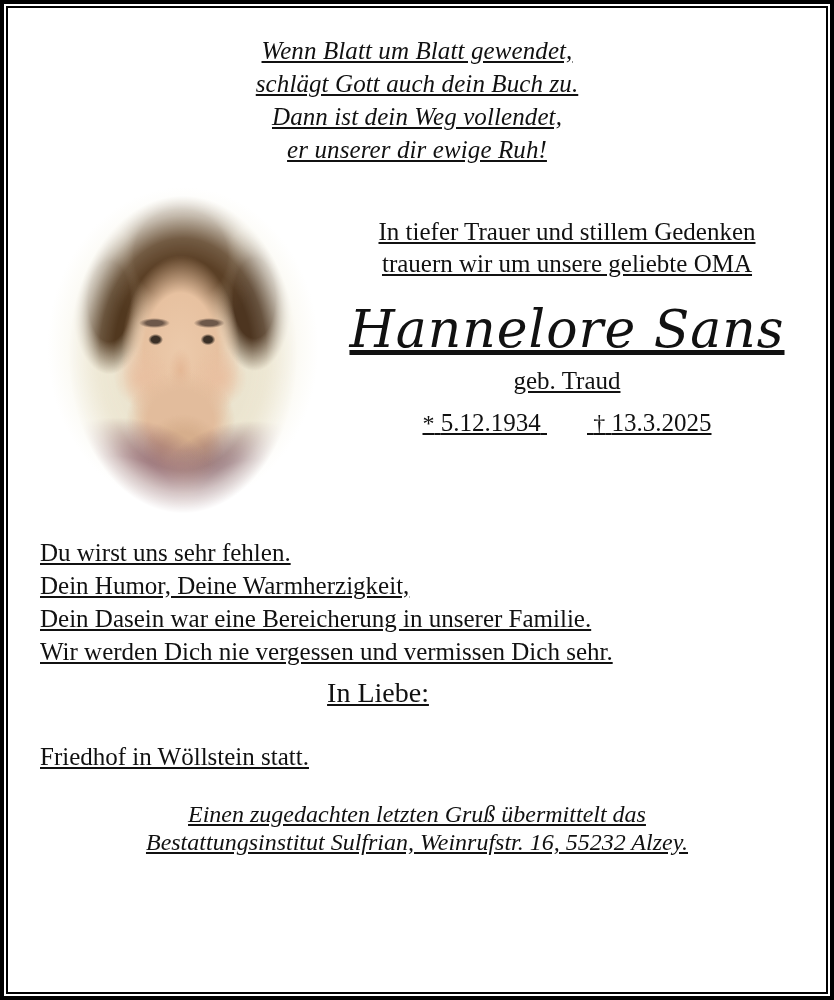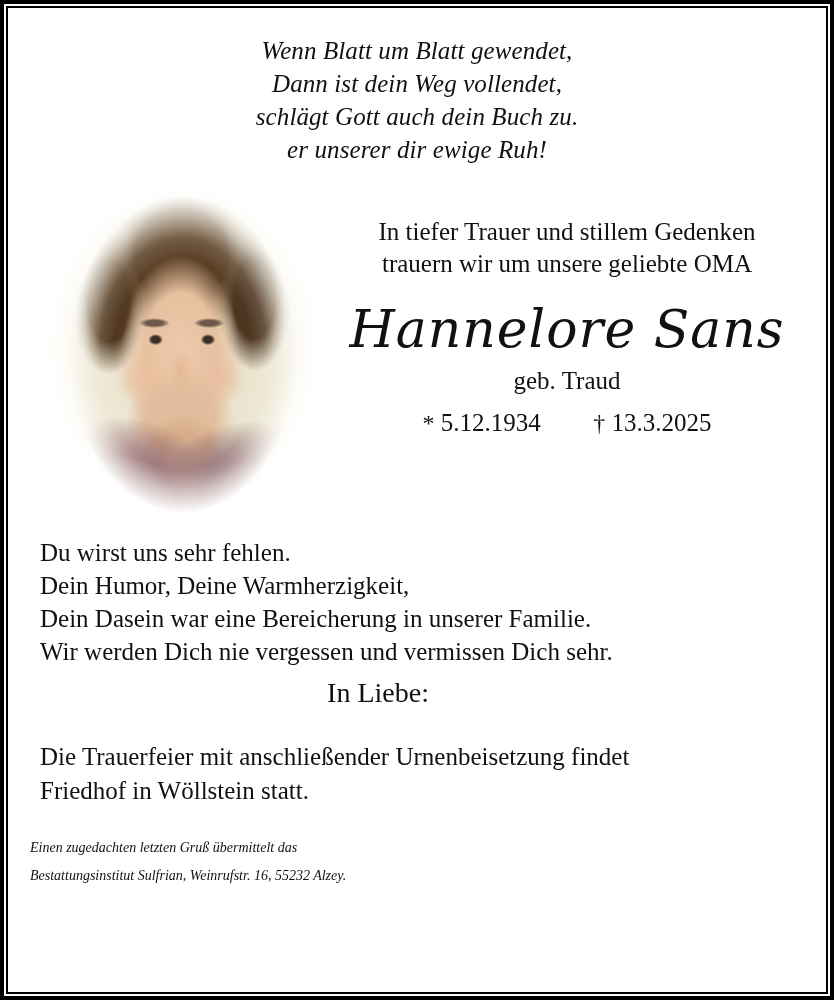--- a/index.html
+++ b/index.html
@@ -23,20 +23,21 @@
     height: 1000px;
     background: #000000;
     padding: 4px;           
   }
   .frame-gap {
     box-sizing: border-box;
     width: 100%;
     height: 100%;
     background: #ffffff;    
     padding: 2px;
+    text-decoration: underline;
   }
   .frame-inner {
     box-sizing: border-box;
     width: 100%;
     height: 100%;
     border: 2px solid #000000;   
     background: #ffffff;
   }
   .sheet {
     box-sizing: border-box;
@@ -199,39 +200,39 @@
     font-size: 25px;
     line-height: 34px;
     text-align: justify;
   }
   .service > span { display: block; }
   .service .last { text-align: left; }
 
   
   .footer {
     margin-top: 26px;
-    text-align: left;
+    text-align: center;
     font-style: italic;
-    font-size: 14px;
+    font-size: 24px;
     line-height: 28px;
   }
   .footer div { white-space: nowrap; }
 </style>
 </head>
 <body>
 
 <div class="notice">
   <div class="frame-gap">
     <div class="frame-inner">
       <div class="sheet">
 
         <div class="poem">
           <div>Wenn Blatt um Blatt gewendet,</div>
+          <div>schlägt Gott auch dein Buch zu.</div>
           <div>Dann ist dein Weg vollendet,</div>
-          <div>schlägt Gott auch dein Buch zu.</div>
           <div>er unserer dir ewige Ruh!</div>
         </div>
 
         <div class="upper">
 
           <div class="portrait">
             <div class="portrait-canvas">
               <div class="portrait-photo"></div>
             </div>
           </div>
@@ -261,21 +262,20 @@
           <div>Dein Humor, Deine Warmherzigkeit,</div>
           <div>Dein Dasein war eine Bereicherung in unserer Familie.</div>
           <div>Wir werden Dich nie vergessen und vermissen Dich sehr.</div>
         </div>
 
         <div class="signature">
           <div>In Liebe:</div>
         </div>
 
         <div class="service">
-          <span>Die Trauerfeier mit anschließender Urnenbeisetzung findet</span>
           <span class="last">Friedhof in Wöllstein statt.</span>
         </div>
 
         <div class="footer">
           <div>Einen zugedachten letzten Gruß übermittelt das</div>
           <div>Bestattungsinstitut Sulfrian, Weinrufstr. 16, 55232 Alzey.</div>
         </div>
 
       </div>
     </div>

